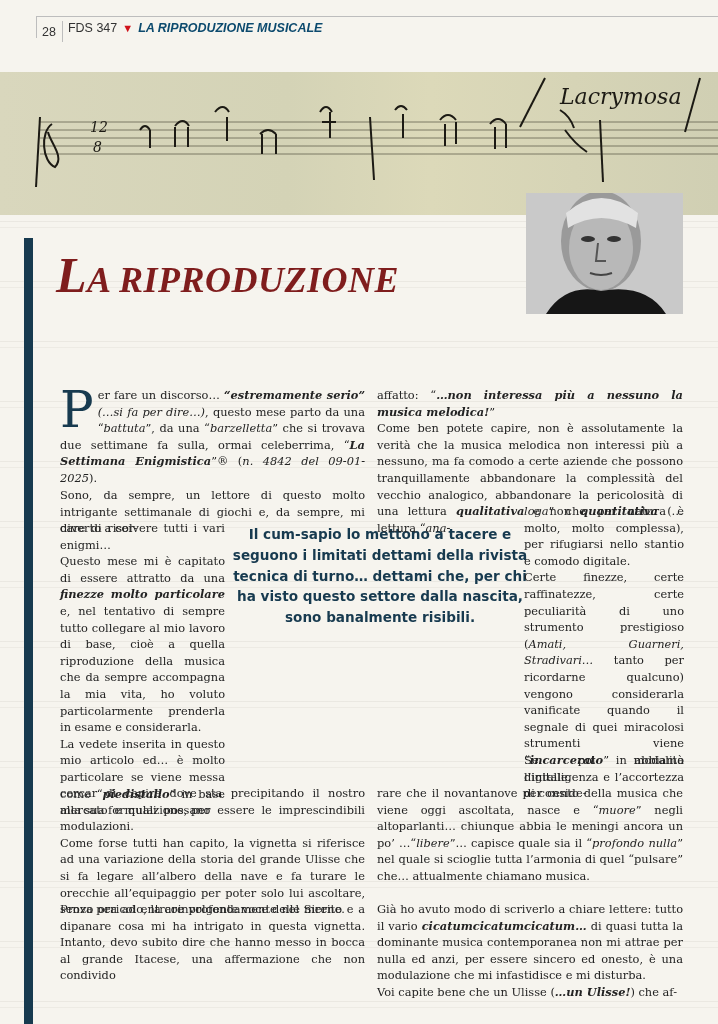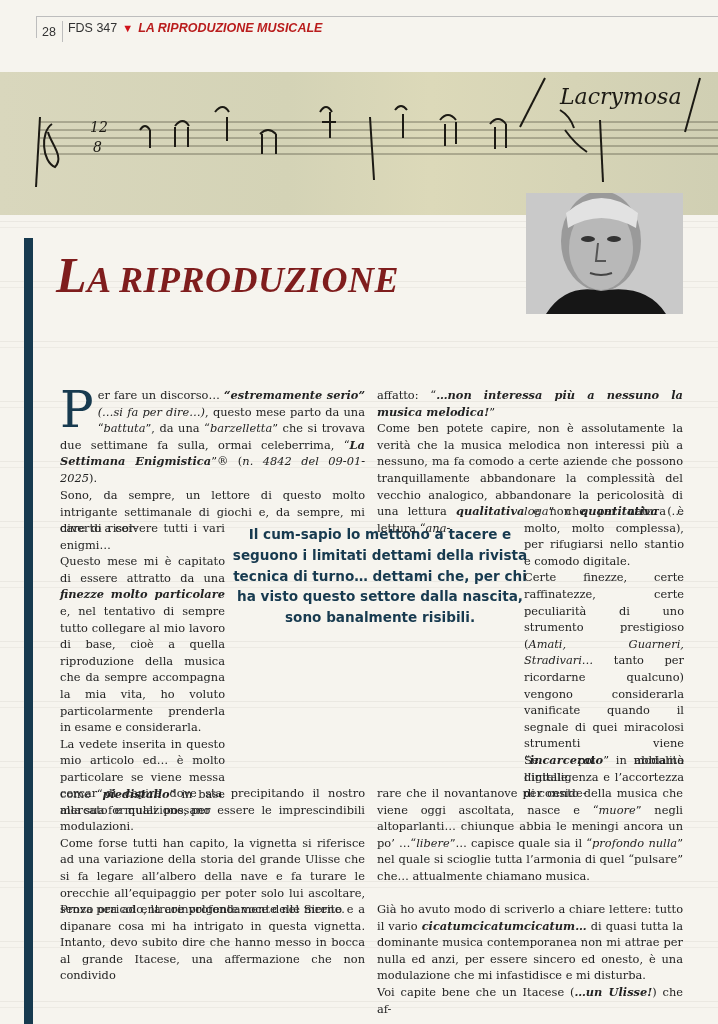--- a/index.html
+++ b/index.html
@@ -19,21 +19,21 @@
   
   .header {
     position:absolute; left:36px; top:16px; width:682px; height:22px;
     border-top:1px solid #bdbdbd; border-left:1px solid #bdbdbd;
     display:flex; align-items:center;
     font-family:"Liberation Sans", sans-serif; font-size:12.5px; color:#333;
   }
   .header .pg { padding:0 6px 0 5px; border-right:1px solid #bdbdbd; height:100%; display:flex; align-items:center;margin-top:8px; }
   .header .mag { padding-left:5px; }
   .header .tri { color:#d0131b; margin:0 5px; font-size:11px; }
-  .header .sect { color:#b91c1c; font-weight:bold; font-style:italic; }
+  .header .sect { color:#0c4a6e; font-weight:bold; font-style:italic; }
   
   .banner {
     position:absolute; left:0; top:72px; width:718px; height:143px;
     background:linear-gradient(90deg,#d9d7bd 0%,#d4d3b6 40%,#dcd9b9 60%,#d0cfb3 100%);
     overflow:hidden;
   }
   .banner svg { position:absolute; left:0; top:0; }
   
   .portrait {
     position:absolute; left:526px; top:193px; width:157px; height:121px;
@@ -170,14 +170,14 @@
 <div class="txt" style="left:524px; top:752px; width:160px;">
   <span>Se poi abbiamo l’intelligenza e l’accortezza di conside-</span>
 </div>
 
 <div class="txt" style="left:377px; top:785px; width:306px;">
   <span>rare che il novantanove per cento della musica che viene oggi ascoltata, nasce e “</span><i>muore</i><span>” negli altoparlanti… chiunque abbia le meningi ancora un po’ …“</span><i>libere</i><span>”… capisce quale sia il “</span><i>profondo nulla</i><span>” nel quale si scioglie tutta l’armonia di quel “pulsare” che… attualmente chiamano musica.</span>
 </div>
 
 <div class="txt" style="left:377px; top:901px; width:306px;">
   <span>Già ho avuto modo di scriverlo a chiare lettere: tutto il vario </span><b><i>cicatumcicatumcicatum…</i></b><span> di quasi tutta la dominante musica contemporanea non mi attrae per nulla ed anzi, per essere sincero ed onesto, è una modulazione che mi infastidisce e mi disturba.</span><br>
-  <span>Voi capite bene che un Itacese (</span><b><i>…un Ulisse!</i></b><span>) che af-</span>
+  <span>Voi capite bene che un Ulisse (</span><b><i>…un Ulisse!</i></b><span>) che af-</span>
 </div>
 
 </body></html>

